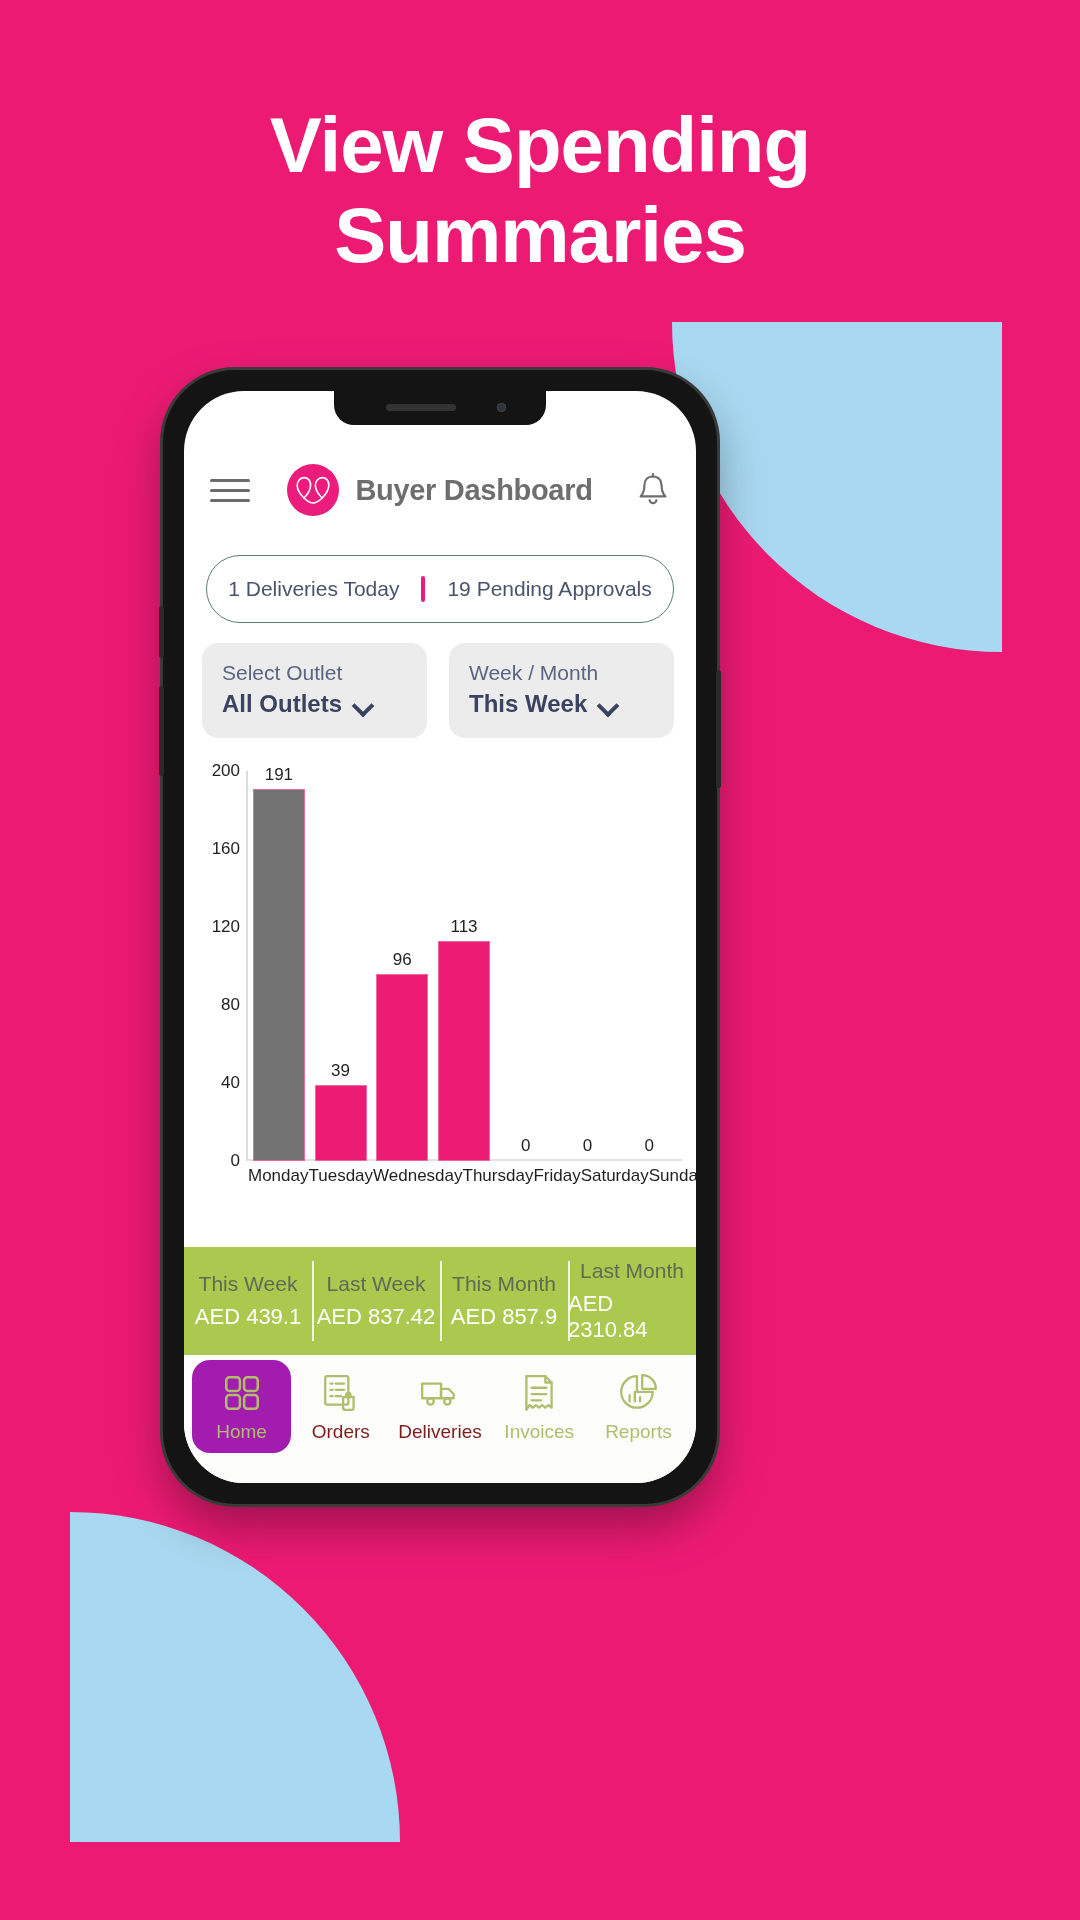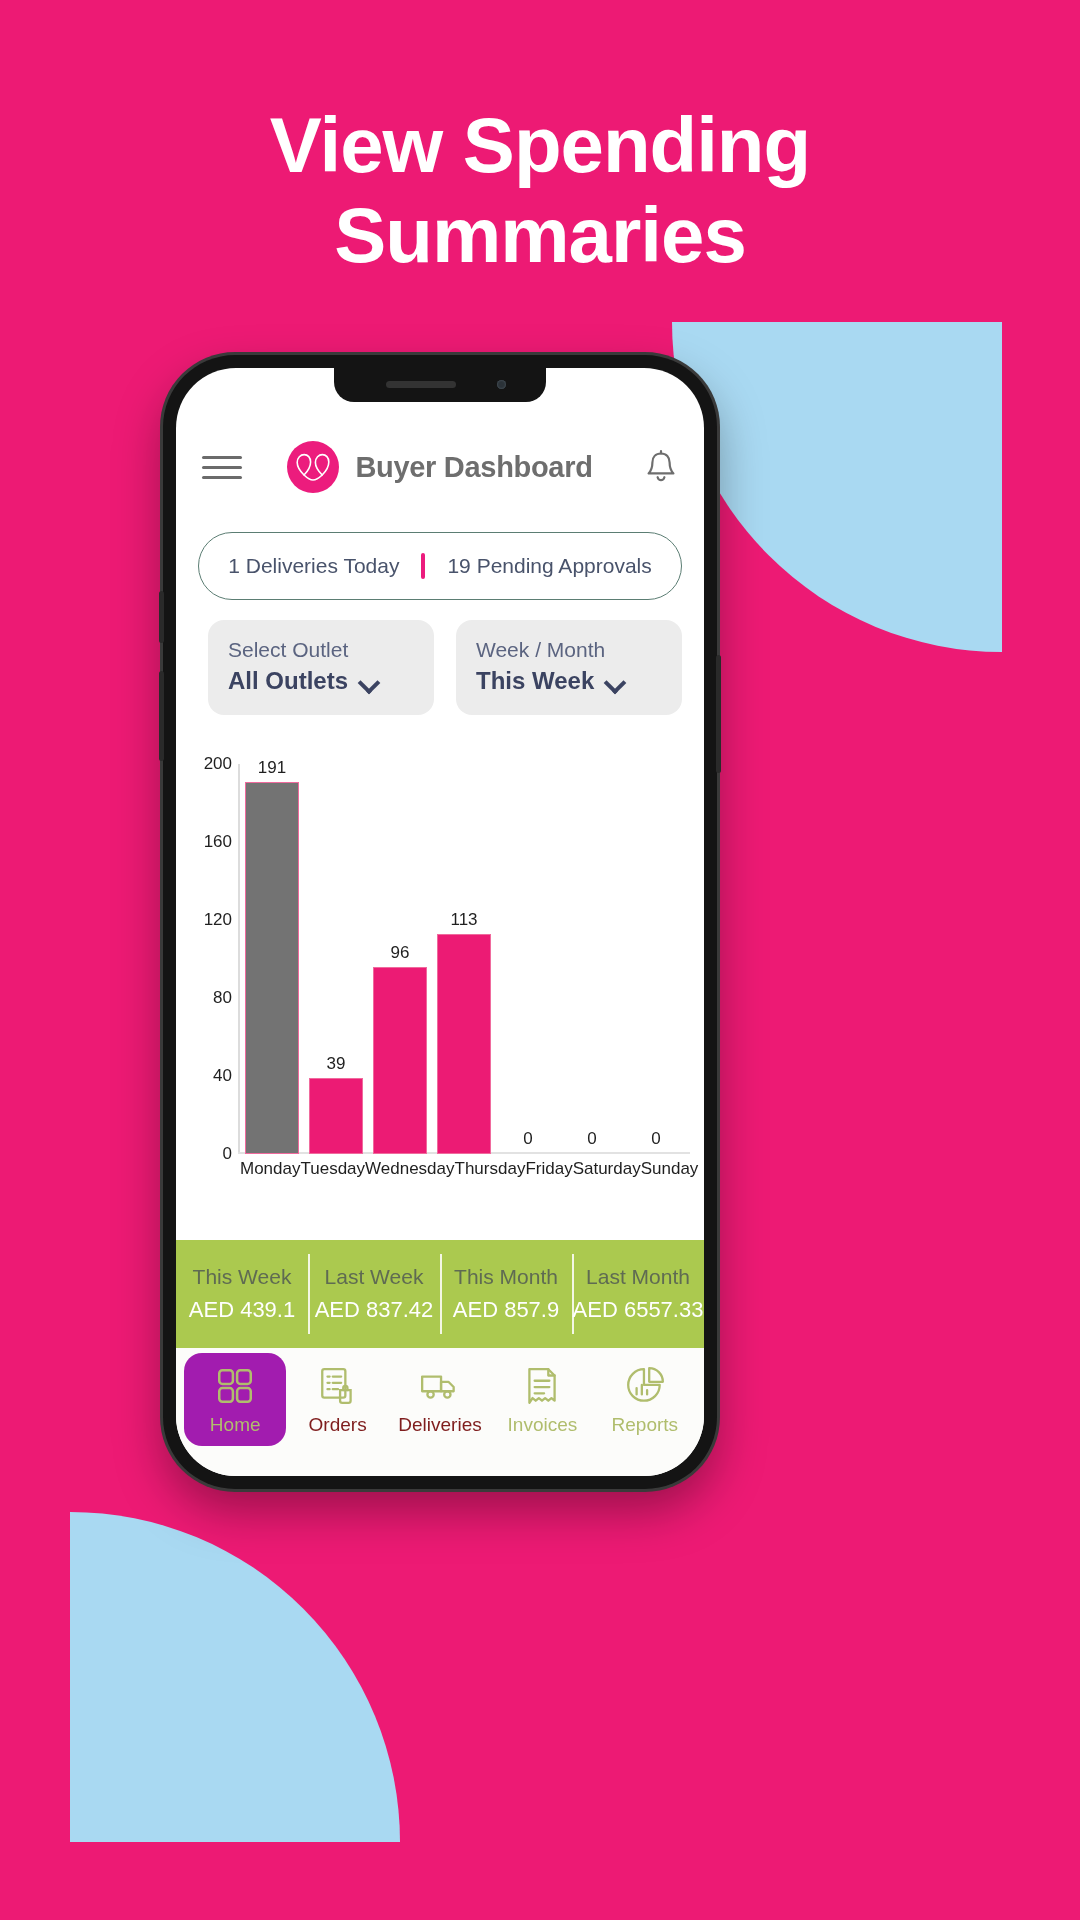--- a/index.html
+++ b/index.html
@@ -29,26 +29,26 @@
     position:absolute; top:106px; left:0; width:100%;
     text-align:center; color:#ffffff;
     font-weight:bold; font-size:78px; line-height:1.0;
     letter-spacing:-1px;
   }
   #headline .l2 { display:block; margin-top:12px; }
 
   
   #phone-frame {
     position:absolute;
-    left:163px; top:355px;
+    left:163px; top:370px;
     width:554px; height:1134px;
     background:#141414;
     border-radius:72px;
     box-shadow:0 0 0 3px #3a3a3a, 0 22px 48px rgba(0,0,0,.35);
-    padding:13px;
+    padding:21px;
   }
   #phone-frame::before, #phone-frame::after {
     content:""; position:absolute; background:#2a2a2a; border-radius:3px;
   }
   #phone-frame::before { left:-4px; top:236px; width:5px; height:52px; }
   #phone-frame::after  { left:-4px; top:316px; width:5px; height:90px; }
   .side-btn {
     position:absolute; right:-4px; top:300px; width:5px; height:118px;
     background:#2a2a2a; border-radius:3px;
   }
@@ -107,21 +107,21 @@
     display:flex; align-items:center; justify-content:center;
     gap:22px;
     flex:0 0 auto;
   }
   #status-pill .stat { font-size:21px; color:#49536b; }
   #status-pill .sep { width:4px; height:26px; background:#ec1c7d; border-radius:2px; }
 
   
   #filters {
     display:flex; gap:22px;
-    margin:20px 22px 0 32px;
+    margin:20px 22px 0 18px;
     flex:0 0 auto;
     border-radius:30px;
   }
   .filter-card {
     flex:1;
     background:#ececec;
     border-radius:16px;
     padding:18px 20px 20px 20px;
     cursor:pointer;
   }
@@ -387,21 +387,21 @@
         <div class="sum-cell">
           <span class="sum-title">Last Week</span>
           <span class="sum-value">AED 837.42</span>
         </div>
         <div class="sum-cell">
           <span class="sum-title">This Month</span>
           <span class="sum-value">AED 857.9</span>
         </div>
         <div class="sum-cell">
           <span class="sum-title">Last Month</span>
-          <span class="sum-value">AED 6557.33</span>
+          <span class="sum-value">AED 2310.84</span>
         </div>
       </div>
 
     <div id="bottom-nav">
         <div class="nav-item active">
           <span>
             <svg class="nav-icon" viewBox="0 0 40 40">
               <g fill="none" stroke="#b0bd6d" stroke-width="2.4">
                 <rect x="5" y="5" width="13" height="13" rx="3"></rect>
                 <rect x="22" y="5" width="13" height="13" rx="3"></rect>

